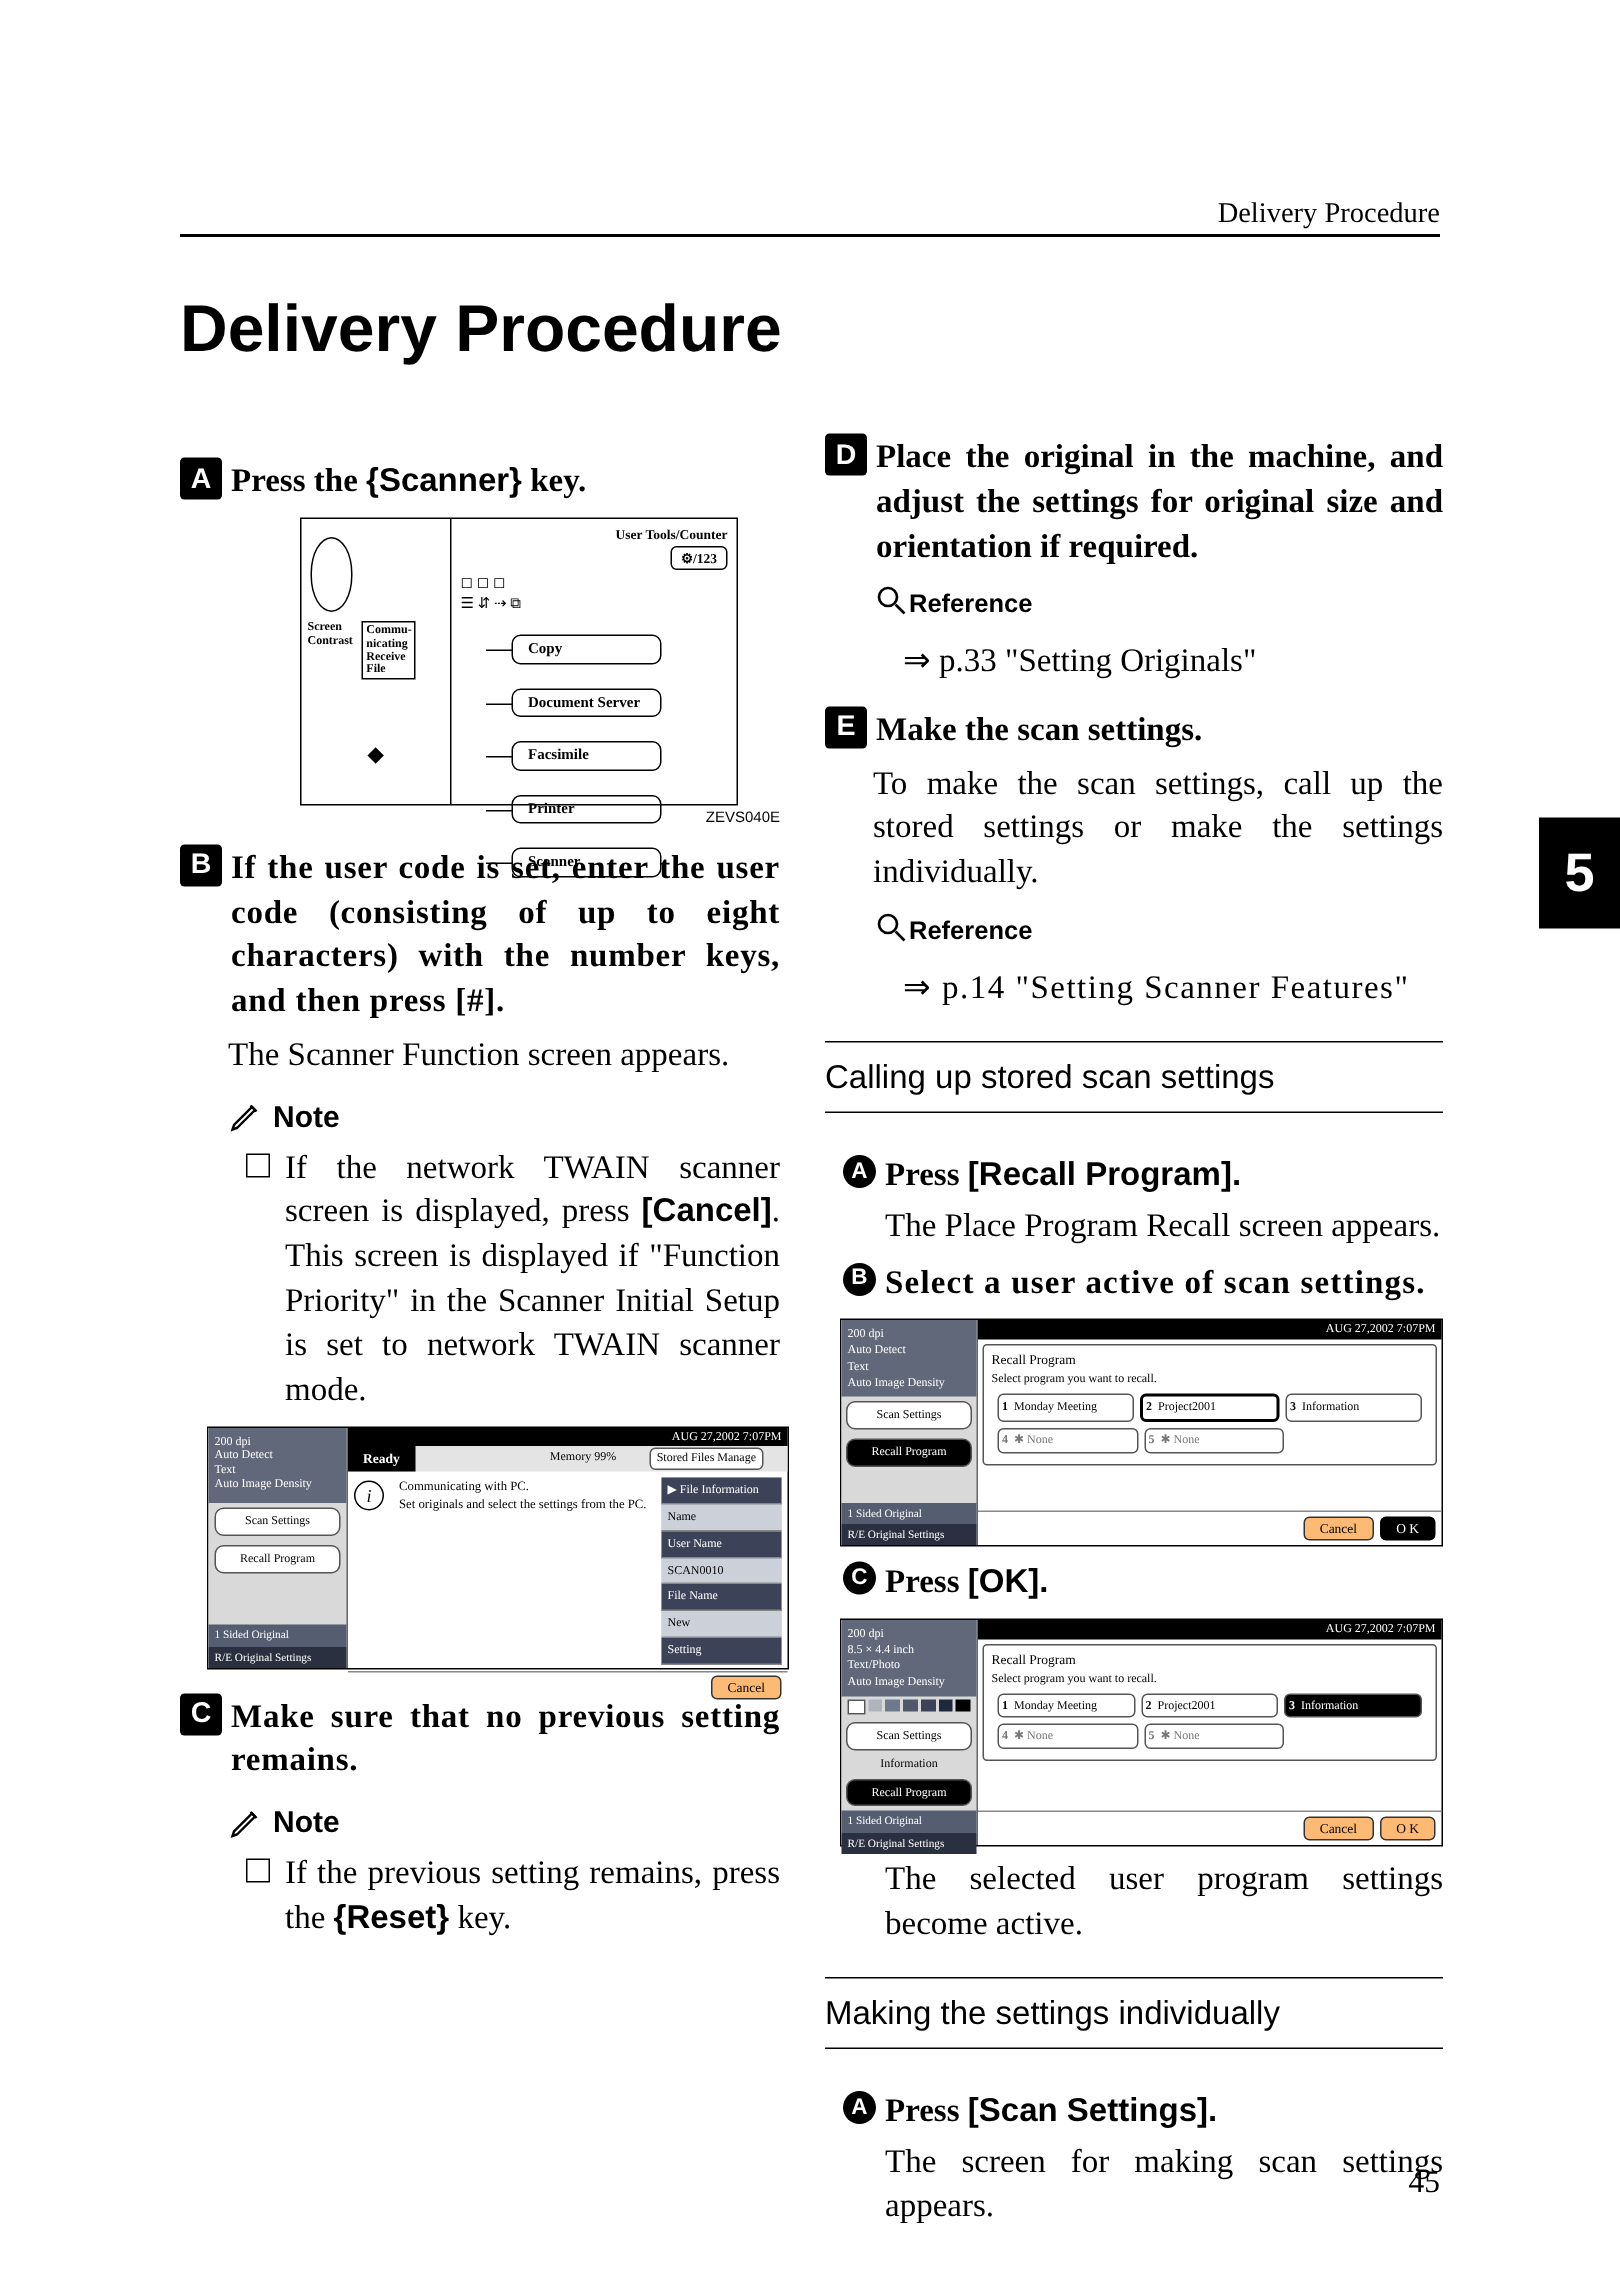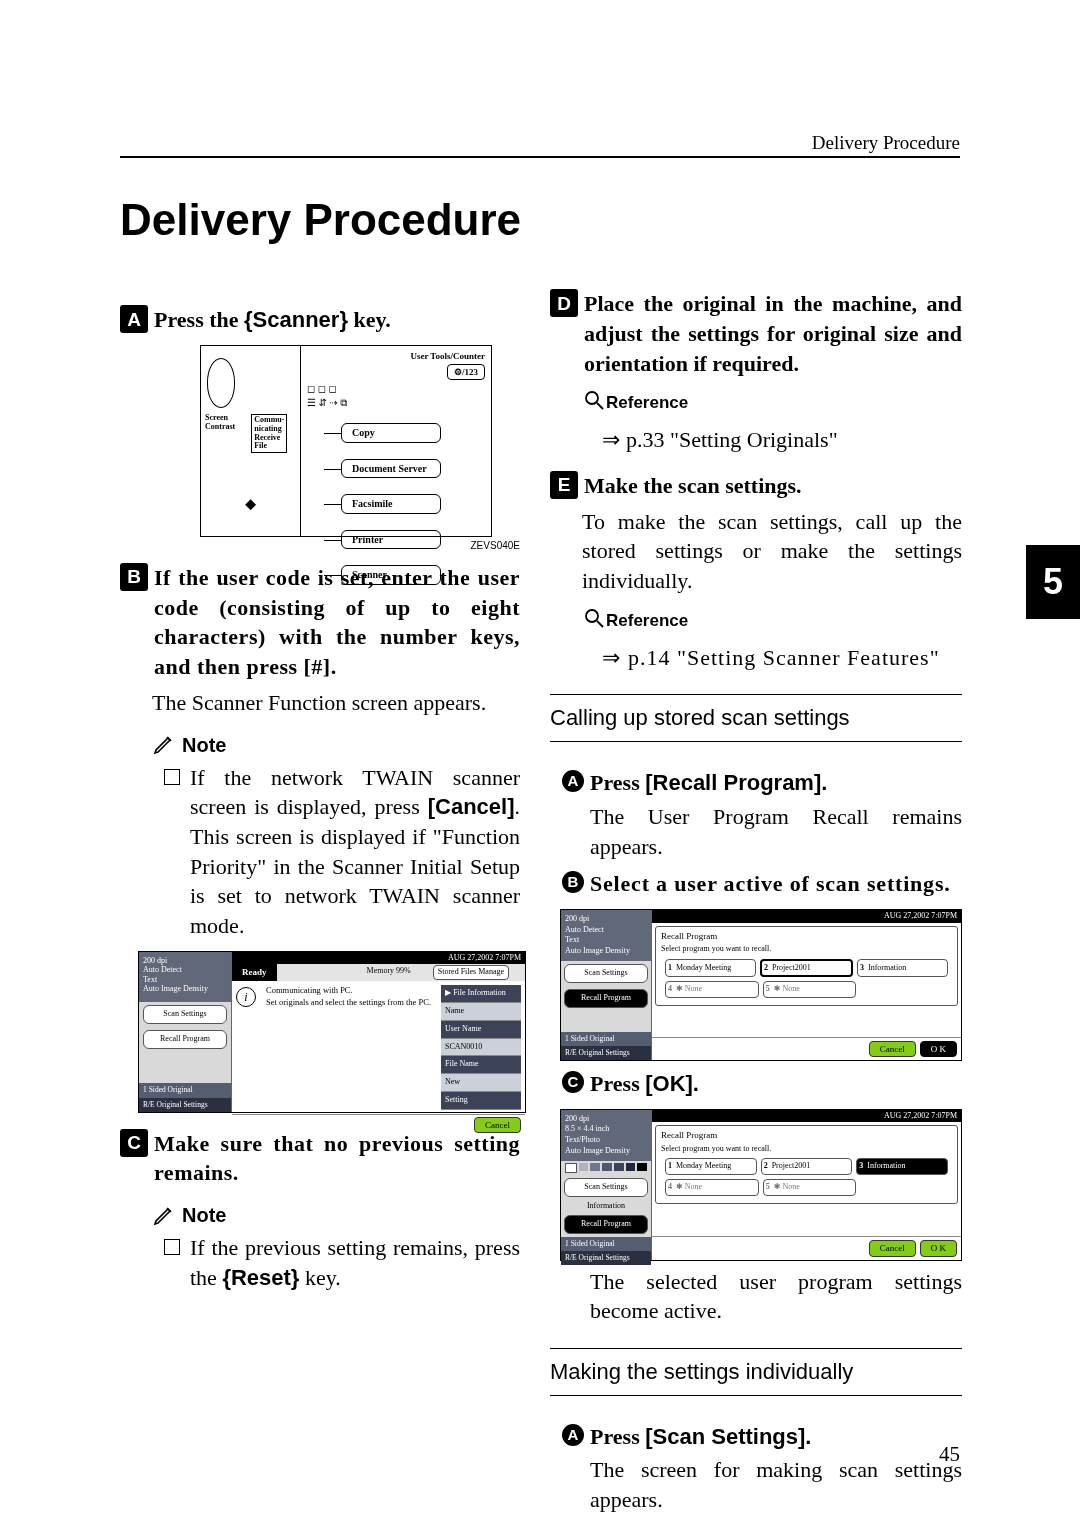--- a/index.html
+++ b/index.html
@@ -319,21 +319,21 @@
   }
   .touchfig .rside .r-row.light { background:#ccd0d8; color:#000; }
   .touchfig .bottombar {
     display:flex; justify-content:flex-end;
     padding: 2px 4px;
     border-top: 1px solid #888;
   }
   .btn {
     border:1px solid #333; border-radius:4px;
     padding: 1px 10px; font-size: 9px;
-    background:#84cc16;
+    background:#fdba74;
     margin-left: 4px;
   }
   .btn.dark { background:#000; color:#fff; border-color:#000;}
   .recallfig {
     height: 150px;
     width: 400px;
     margin: 10px 0 6px 10px;
     border: 1.5px solid #000;
     display:flex;
     font-size:8px;
@@ -421,21 +421,21 @@
         <span class="step-text">
           <span>Press the </span><span class="keycap sans-bold">{Scanner}</span><span> key.</span>
         </span>
       </div>
 
       <div style="position:relative; margin: 10px 0 26px 40px;">
         <div class="fig-scanner">
           <div class="leftpanel">
             <div class="ringicon"></div>
             <div style="font-size:8px; font-weight:bold; line-height:1.1;">
-              <div style="display:flex; gap:12px;">
+              <div style="display:flex; gap:2px;">
                 <div>
                   <span>Screen</span><br>
                   <span>Contrast</span>
                 </div>
                 <div style="border:1px solid #000; padding:1px 2px; margin-left:4px;">
                   <span>Commu-</span><br>
                   <span>nicating</span><br>
                   <span>Receive</span><br>
                   <span>File</span>
                 </div>
@@ -585,21 +585,21 @@
       <p class="body-text refarrow" style="margin-left:52px; letter-spacing:1px;">p.14 "Setting Scanner Features"</p>
 
       <div class="subhead">Calling up stored scan settings</div>
 
       <div class="substep">
         <span class="circ">A</span>
         <span class="txt">
           <span>Press </span><span class="sans-bold">[Recall Program].</span>
         </span>
       </div>
-      <p class="substep-body">The User Program Recall remains appears.</p>
+      <p class="substep-body">The Place Program Recall screen appears.</p>
 
       <div class="substep">
         <span class="circ">B</span>
         <span class="txt" style="letter-spacing:0.8px;">Select a user active of scan settings.</span>
       </div>
 
       <div class="recallfig">
         <div class="sidebar">
           <div class="sb-info" style="background:#606879;color:#fff;padding:4px;white-space:pre-line;">200 dpi
 Auto Detect

